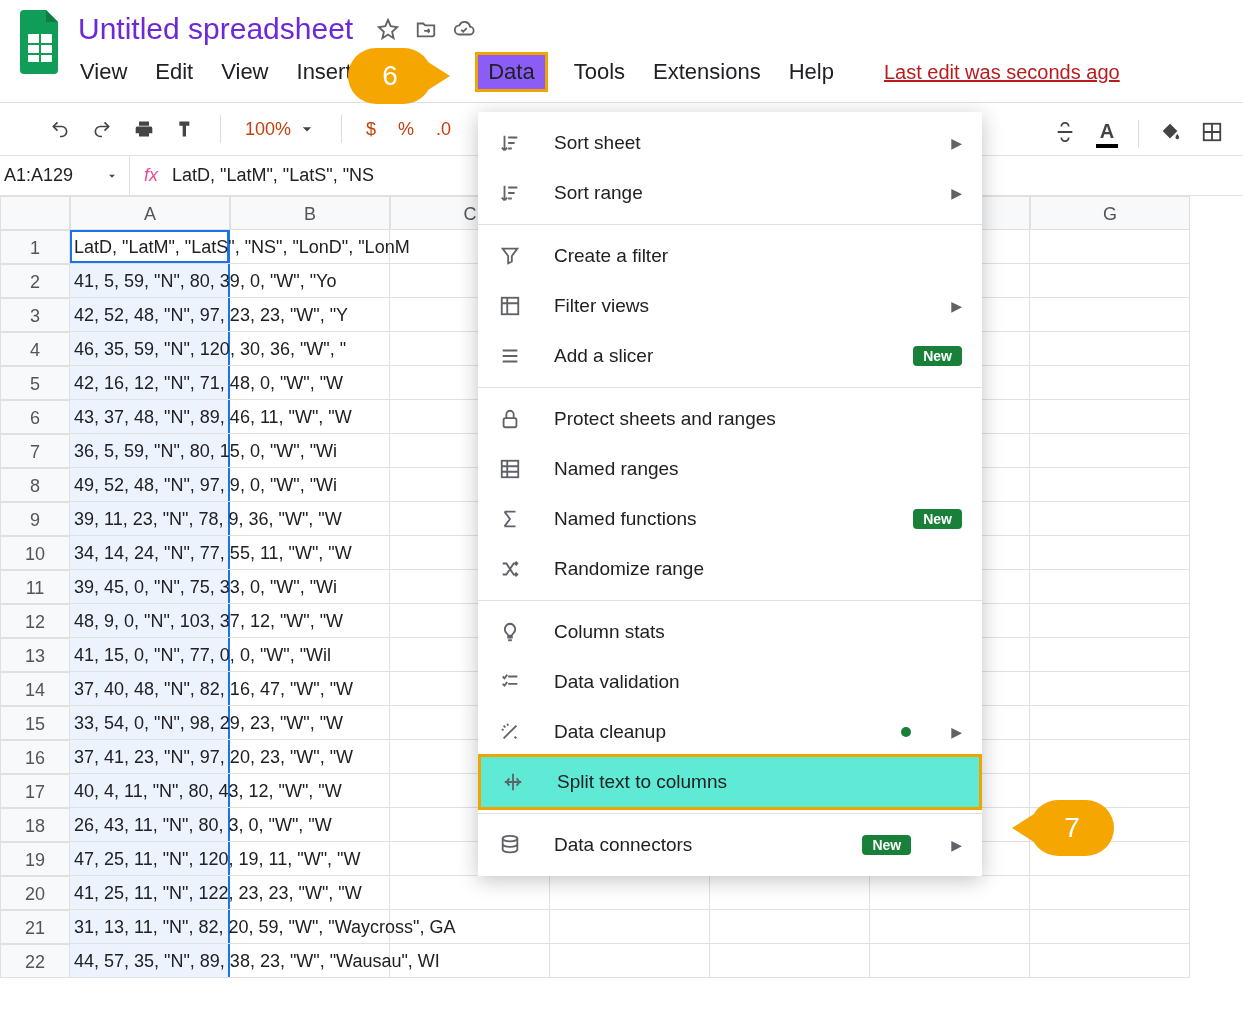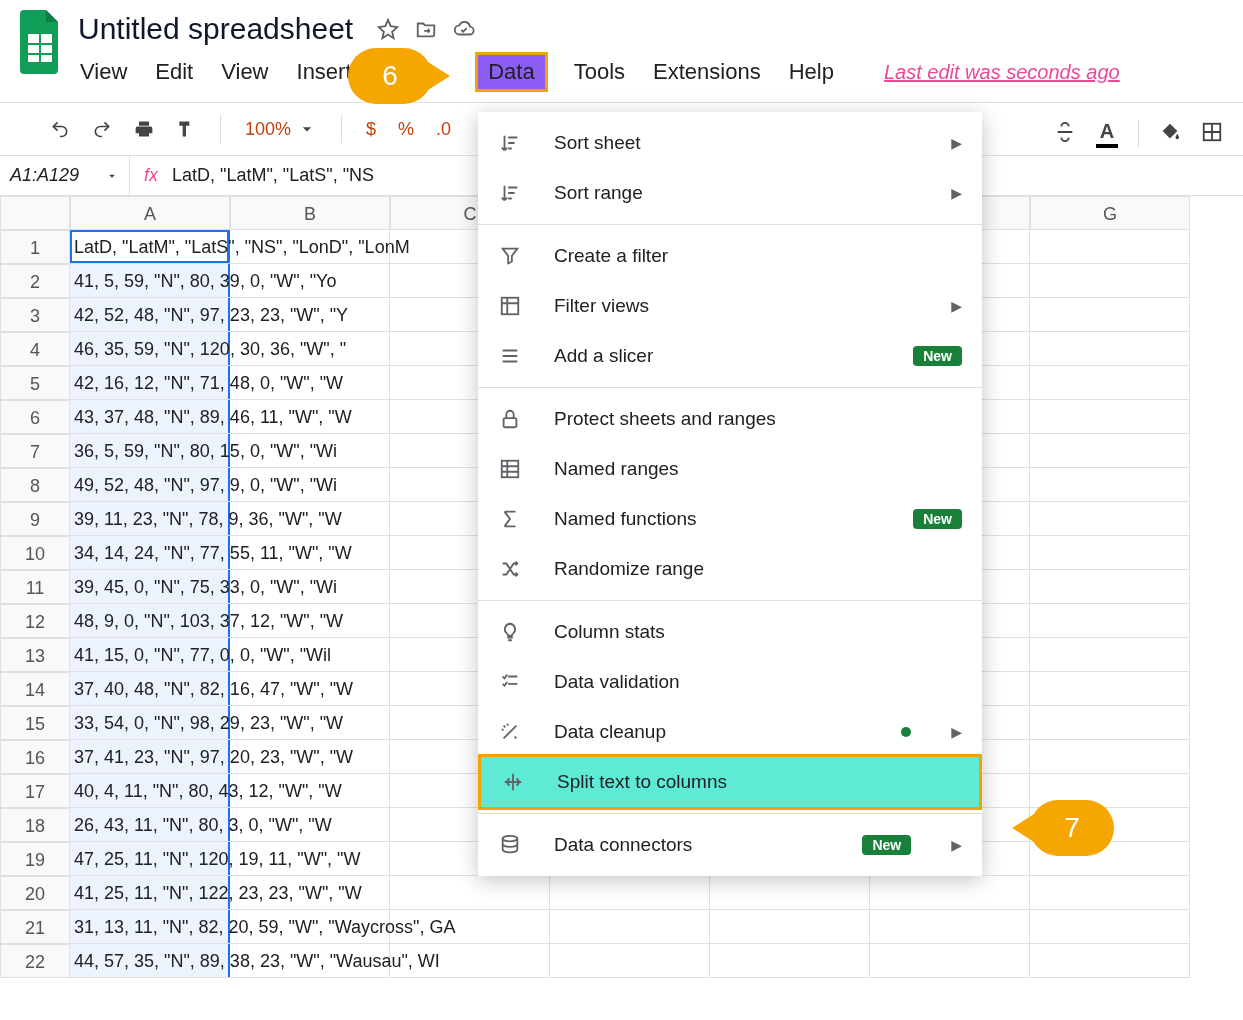--- a/index.html
+++ b/index.html
@@ -11,29 +11,29 @@
     background: #fff;
     width: 1243px;
     overflow: hidden;
   }
   .header { padding: 12px 0 0 16px; display: flex; align-items: flex-start; }
   .logo {
     width: 48px; height: 60px; display: flex; align-items: center; justify-content: center;
     margin-right: 14px;
   }
   .titlebar { display: flex; align-items: center; gap: 16px; }
-  .doc-title { font-size: 30px; color: #0f172a; margin-right: 8px; }
+  .doc-title { font-size: 30px; color: #6d28d9; margin-right: 8px; }
   .title-icon { color: #5f6368; font-size: 22px; cursor: pointer; }
   .title-icon svg { width: 22px; height: 22px; display:block; }
   .menubar { display: flex; align-items: center; gap: 24px; margin-top: 6px; font-size: 22px; }
   .menu-item { cursor: pointer; padding: 4px 2px; }
   .menu-item.active {
     border: 3px solid #f0a400; background: #8b5cf6; padding: 4px 10px;
   }
-  .last-edit { color: #ec4899; text-decoration: underline; font-size: 20px; margin-left: 24px; font-style: italic; }
+  .last-edit { color: #b91c1c; text-decoration: underline; font-size: 20px; margin-left: 24px; }
 
   .toolbar {
     border-top: 1px solid #e0e0e0;
     border-bottom: 1px solid #e0e0e0;
     margin-top: 10px;
     height: 54px;
     display: flex; align-items: center;
     padding-left: 44px;
     gap: 10px;
     font-size: 18px;
@@ -41,21 +41,21 @@
   }
   .toolbar .sep { width:1px; height:28px; background:#ddd; margin: 0 8px; }
   .tb-btn { cursor:pointer; padding: 4px 6px; display:flex; align-items:center; }
   .tb-btn svg { width:20px; height:20px; display:block; }
   .zoom { display:flex; align-items:center; gap:6px; }
 
   .fxbar {
     display: flex; align-items: center; height: 40px;
     border-bottom: 1px solid #e0e0e0;
   }
-  .namebox { width: 130px; padding-left: 10px; font-size: 18px; display:flex; align-items:center; justify-content:space-between; padding-right:10px; border-right: 1px solid #e0e0e0; height:100%;font-style:italic; }
+  .namebox { width: 130px; padding-left: 4px; font-size: 18px; display:flex; align-items:center; justify-content:space-between; padding-right:10px; border-right: 1px solid #e0e0e0; height:100%; }
   .fxlabel { font-style: italic; color:#ec4899; padding: 0 14px; font-size:18px; }
   .fxval { font-size: 18px; }
 
   .grid { display: grid;
     grid-template-columns: 70px 160px 160px 160px 160px 160px 160px 160px;
     font-size: 18px;
   }
   .colhdr, .rowhdr {
     background: #f8f9fa; text-align: center; border: 1px solid #e0e0e0;
     height: 34px; line-height: 34px; color:#555;

